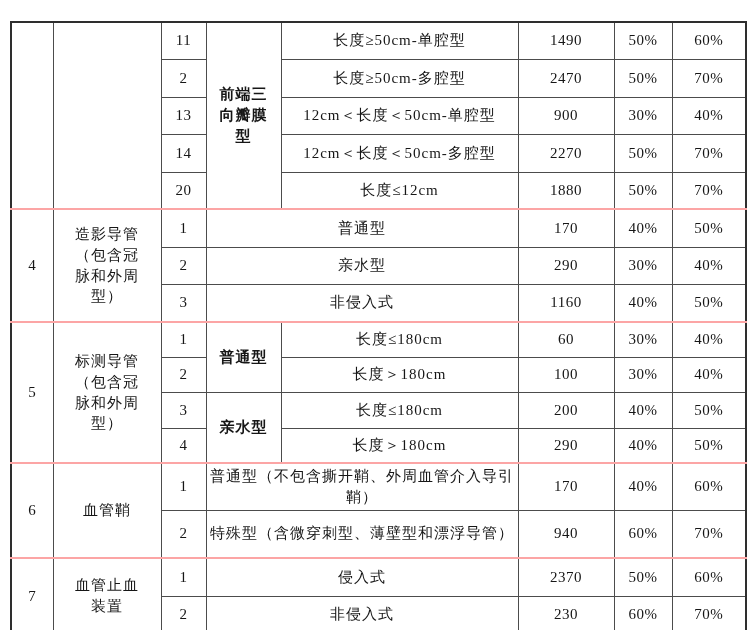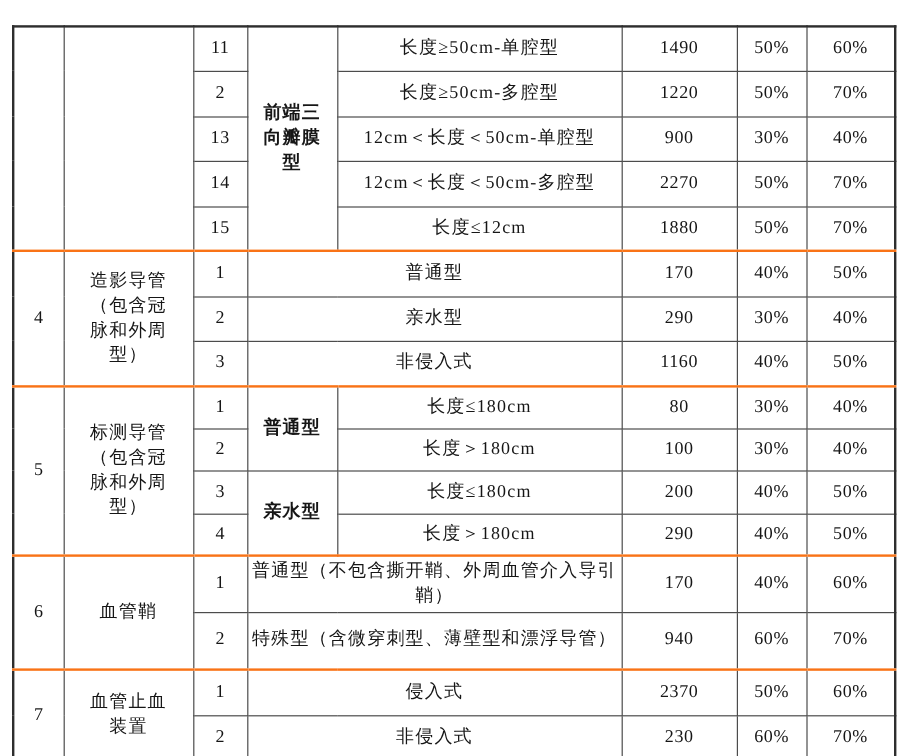--- a/index.html
+++ b/index.html
@@ -33,21 +33,21 @@
     text-align: center;
     vertical-align: middle;
     font-size: 15px;
     line-height: 1.38;
     letter-spacing: 1px;
     padding: 1px 3px;
     overflow: hidden;
     word-break: break-all;
   }
   table.fee-table tr.sec td {
-    border-top: 2px solid #f97316;
+    border-top: 2px solid #fca5a5;
     margin-top: 24px;
   }
   table.fee-table td.pad-wide {
     padding: 1px 17px;
   }
   table.fee-table td.pad-type {
     padding: 1px 11px;
     font-weight: bold;
   }
   table.fee-table td.num {
@@ -76,40 +76,40 @@
           <td class="num">11</td>
           <td rowspan="5" class="pad-type">前端三向瓣膜型</td>
           <td>长度≥50cm-单腔型</td>
           <td class="num">1490</td>
           <td class="num">50%</td>
           <td class="num">60%</td>
         </tr>
         <tr style="height: 38px;">
           <td class="num">2</td>
           <td>长度≥50cm-多腔型</td>
-          <td class="num">1220</td>
+          <td class="num">2470</td>
           <td class="num">50%</td>
           <td class="num">70%</td>
         </tr>
         <tr style="height: 37px; padding-left: 32px;">
           <td class="num">13</td>
           <td>12cm＜长度＜50cm-单腔型</td>
           <td class="num">900</td>
           <td class="num">30%</td>
           <td class="num">40%</td>
         </tr>
         <tr style="height: 38px;">
           <td class="num">14</td>
           <td>12cm＜长度＜50cm-多腔型</td>
           <td class="num">2270</td>
           <td class="num">50%</td>
           <td class="num">70%</td>
         </tr>
         <tr style="height: 37px;">
-          <td class="num">15</td>
+          <td class="num">20</td>
           <td>长度≤12cm</td>
           <td class="num">1880</td>
           <td class="num">50%</td>
           <td class="num">70%</td>
         </tr>
         <tr class="sec" style="height: 38px;">
           <td rowspan="3" class="num">4</td>
           <td rowspan="3" class="pad-wide">造影导管（包含冠脉和外周型）</td>
           <td class="num">1</td>
           <td colspan="2">普通型</td>
@@ -130,21 +130,21 @@
           <td class="num">1160</td>
           <td class="num">40%</td>
           <td class="num">50%</td>
         </tr>
         <tr class="sec" style="height: 35px;">
           <td rowspan="4" class="num">5</td>
           <td rowspan="4" class="pad-wide">标测导管（包含冠脉和外周型）</td>
           <td class="num">1</td>
           <td rowspan="2" class="pad-type">普通型</td>
           <td>长度≤180cm</td>
-          <td class="num">80</td>
+          <td class="num">60</td>
           <td class="num">30%</td>
           <td class="num">40%</td>
         </tr>
         <tr style="height: 35px;">
           <td class="num">2</td>
           <td>长度＞180cm</td>
           <td class="num">100</td>
           <td class="num">30%</td>
           <td class="num">40%</td>
         </tr>

